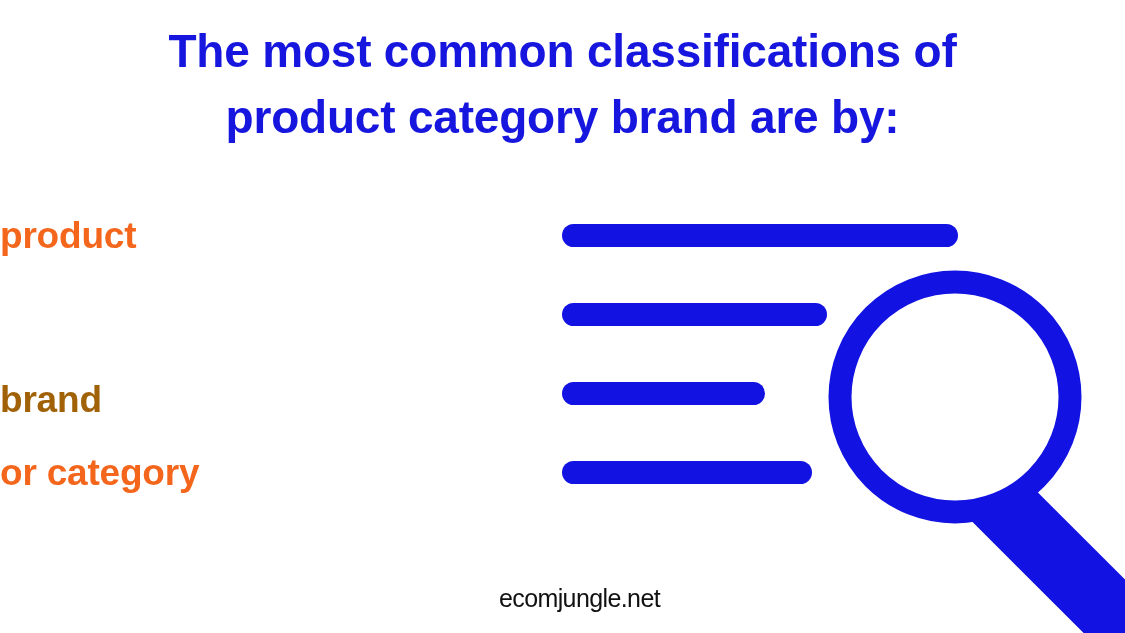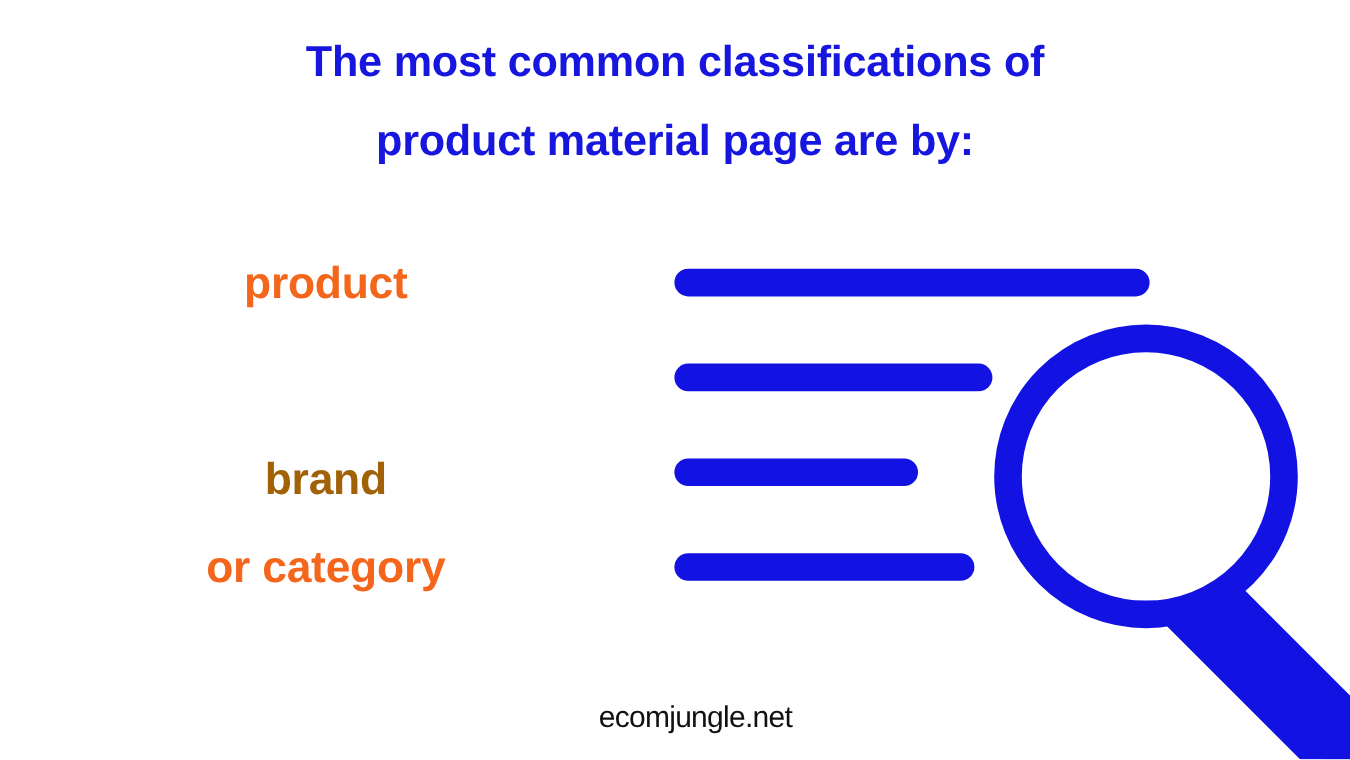--- a/index.html
+++ b/index.html
@@ -22,21 +22,21 @@
   
   .title {
     position: absolute;
     left: 0;
     top: 18px;
     width: 1125px;
     text-align: center;
     color: #1616DF;
     font-family: "Liberation Sans", sans-serif;
     font-weight: bold;
-    font-size: 36px;
+    font-size: 46px;
     line-height: 66px;
     letter-spacing: -0.2px;
     white-space: nowrap;
   }
   .title-line {
     display: block;
   }
 
   
   .rows {
@@ -48,21 +48,21 @@
   .row {
     position: relative;
     height: 79px;
     display: flex;
     align-items: center;
   }
   .row-label {
     position: absolute;
     left: 0;
     width: 543px;
-    text-align: center;
+    text-align: left;
     color: #F4661B;
     font-family: "Liberation Sans", sans-serif;
     font-weight: bold;
     font-size: 37px;
     line-height: 37px;
     white-space: nowrap;
     letter-spacing: -0.2px;
   }
   .row-bar {
     position: absolute;
@@ -101,21 +101,21 @@
     white-space: nowrap;
   }
 </style>
 </head>
 <body>
 
 <div id="canvas" style="background: rgb(255, 255, 255);">
 
   <div class="title" style="color: rgb(22, 22, 223);">
     <span class="title-line">The most common classifications of</span>
-    <span class="title-line">product material page are by:</span>
+    <span class="title-line">product category brand are by:</span>
   </div>
 
   <div class="rows">
 
     <div class="row">
       <span class="row-label" style="color: rgb(244, 102, 27);">product</span>
       <span class="row-bar" style="width: 396px; background: rgb(18, 18, 226);"></span>
     </div>
 
     <div class="row">

